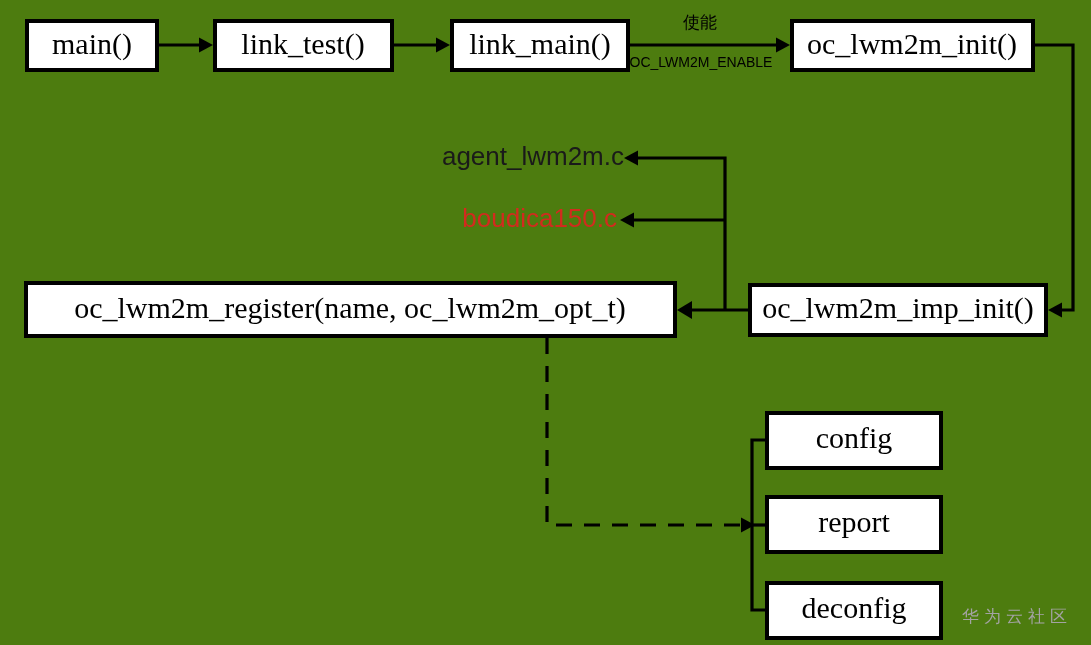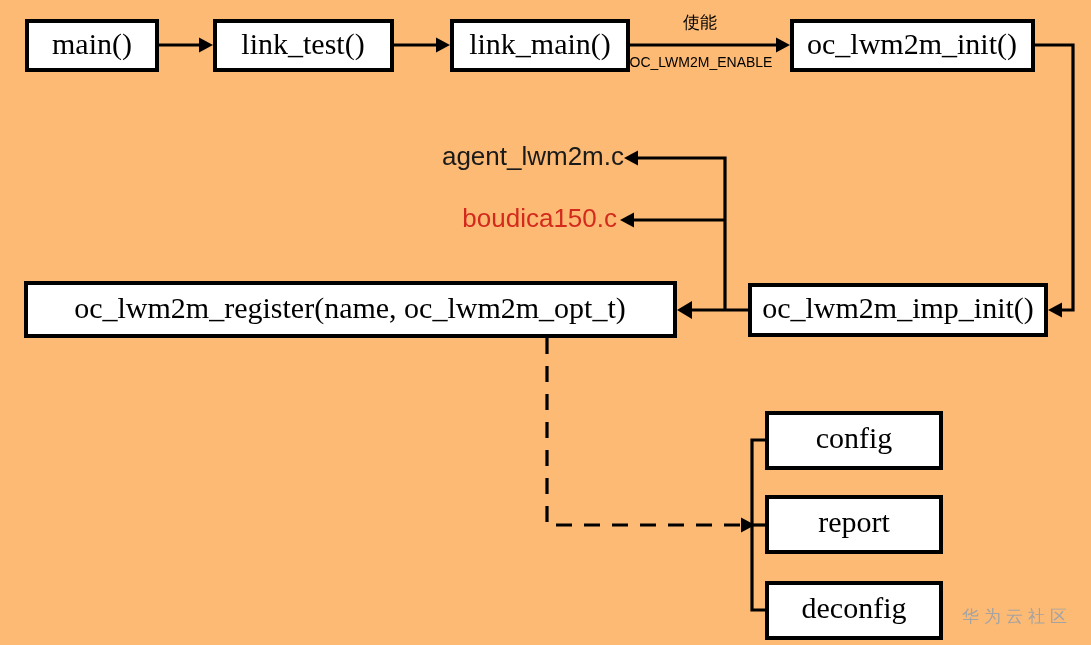--- a/index.html
+++ b/index.html
@@ -7,21 +7,21 @@
     padding: 0;
     background: #ffffff;
   }
   body {
     font-family: "Liberation Serif", "DejaVu Serif", serif;
   }
   #diagram-root {
     position: relative;
     width: 1091px;
     height: 645px;
-    background: #fdba74;
+    background: #4d7c0f;
     overflow: hidden;
   }
   svg.diagram-canvas {
     position: absolute;
     left: 0;
     top: 0;
     width: 1091px;
     height: 645px;
   }
   .node-box {

